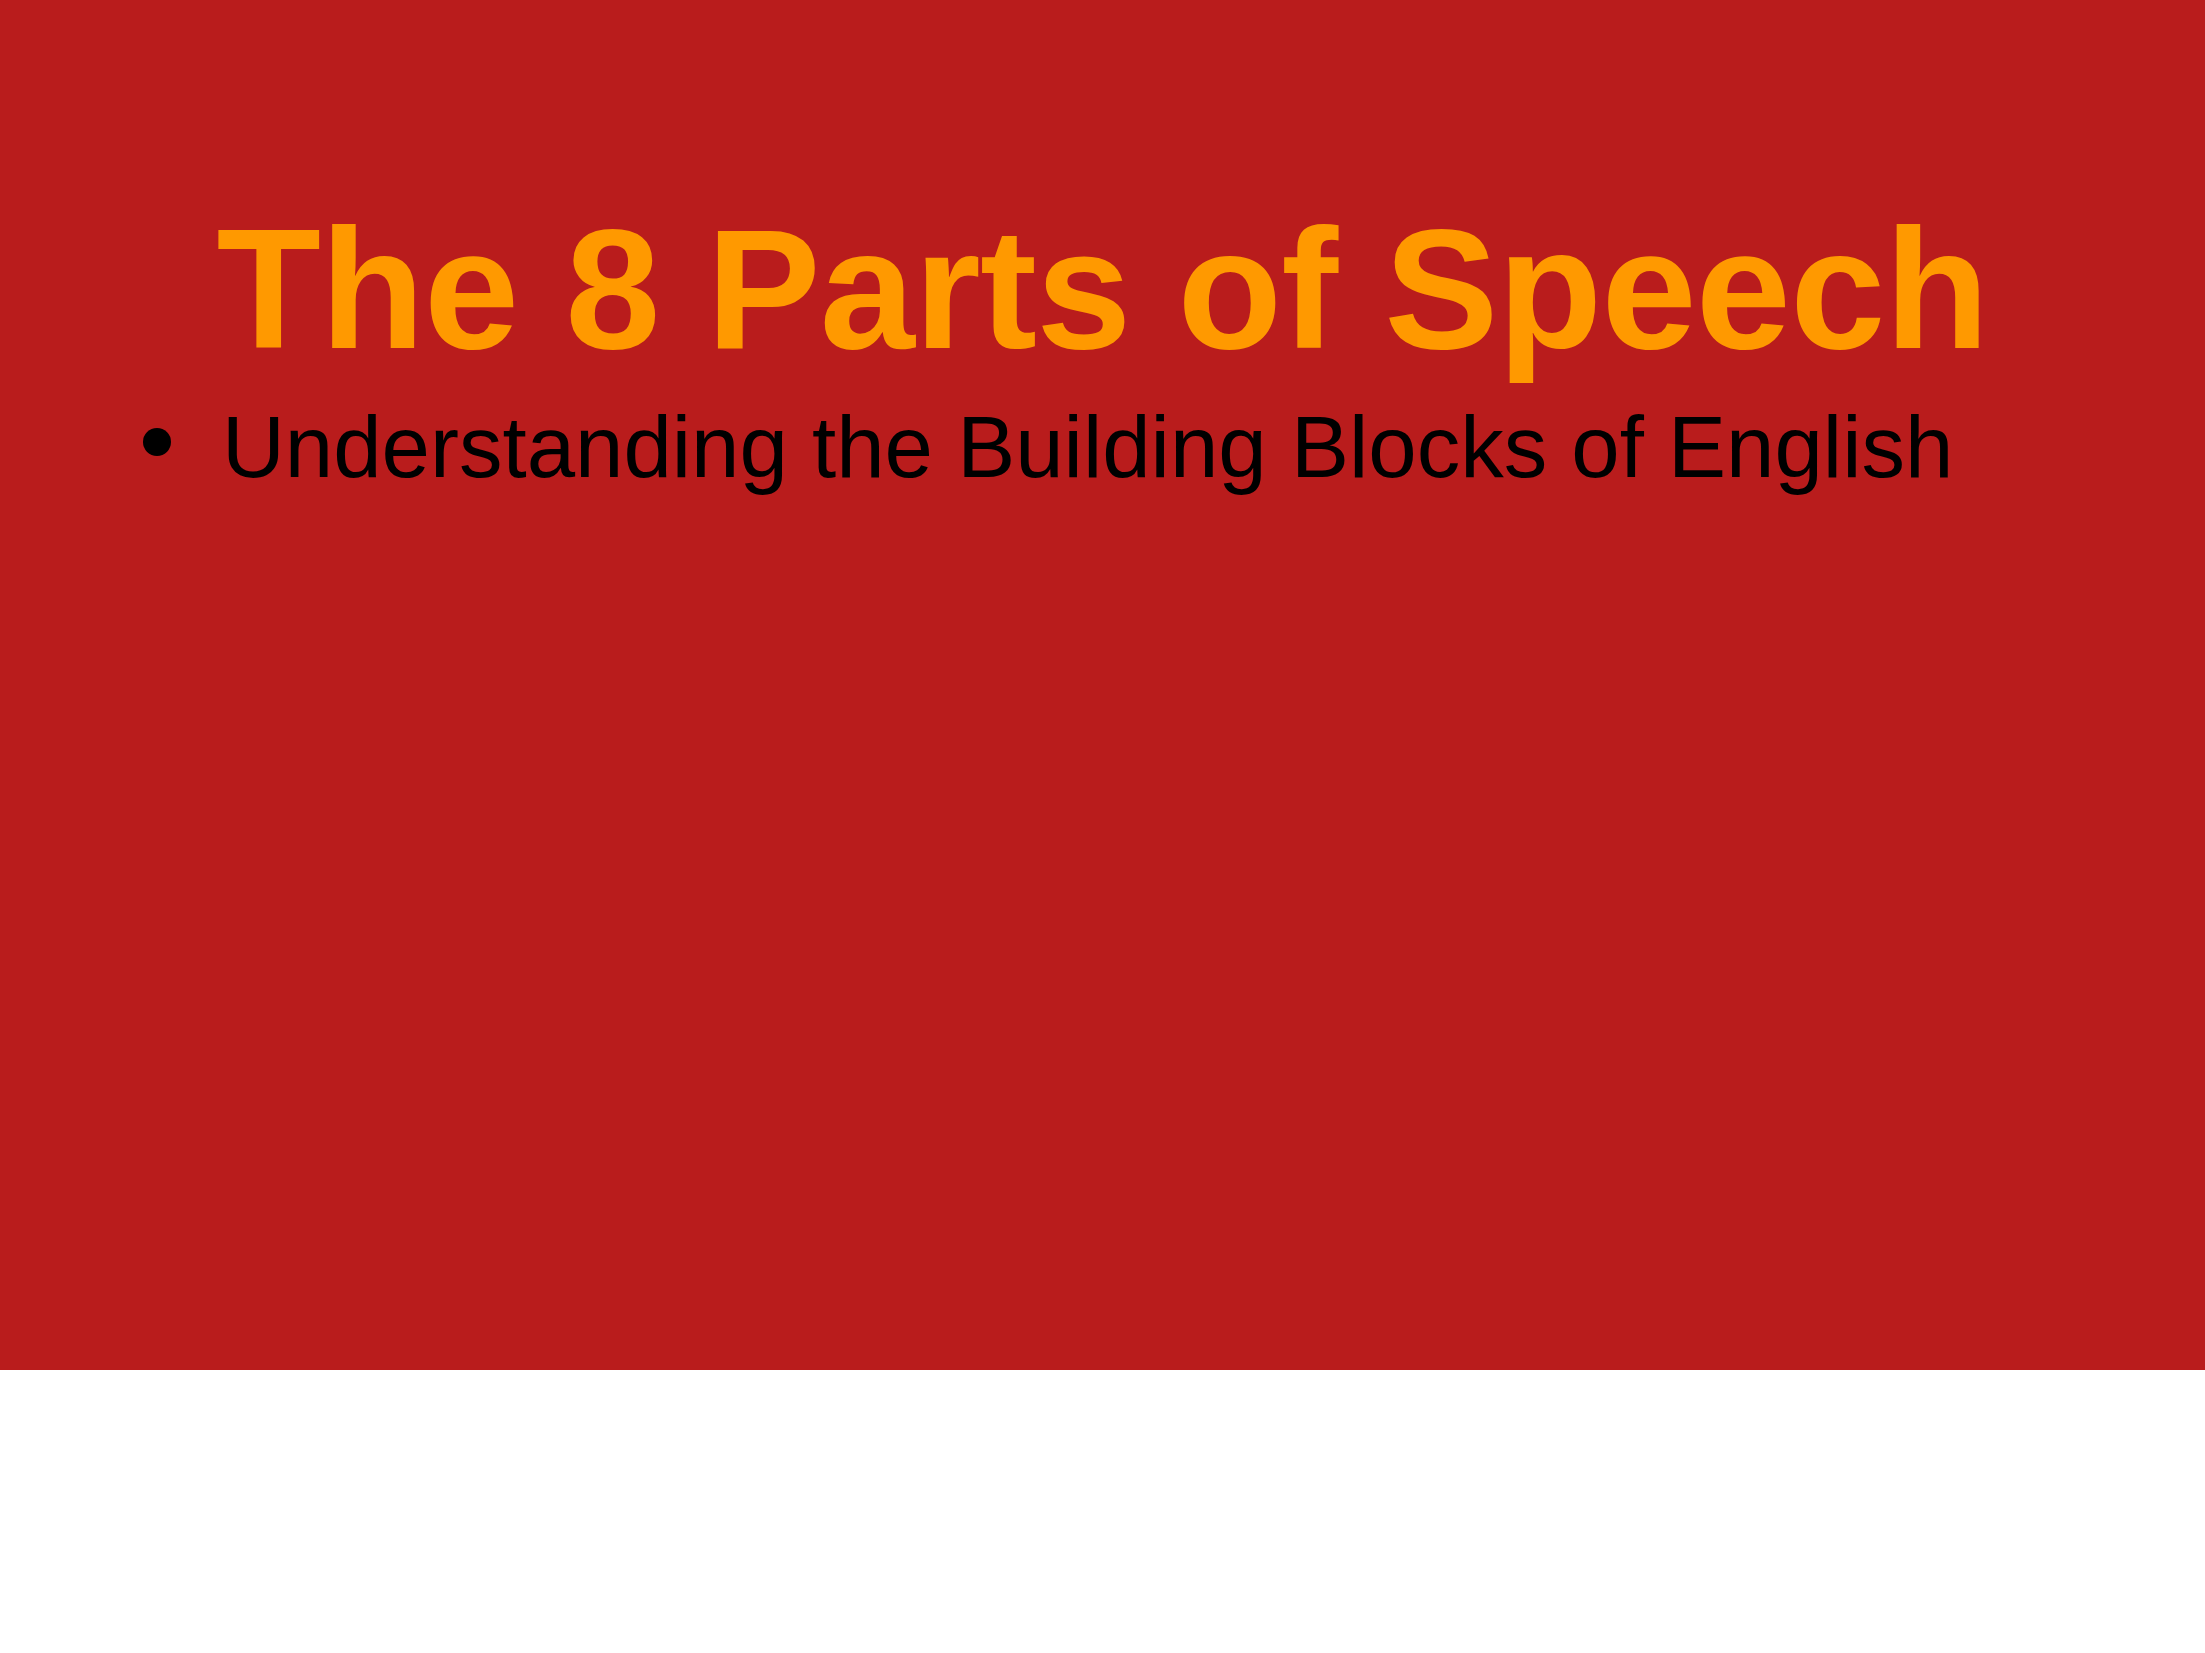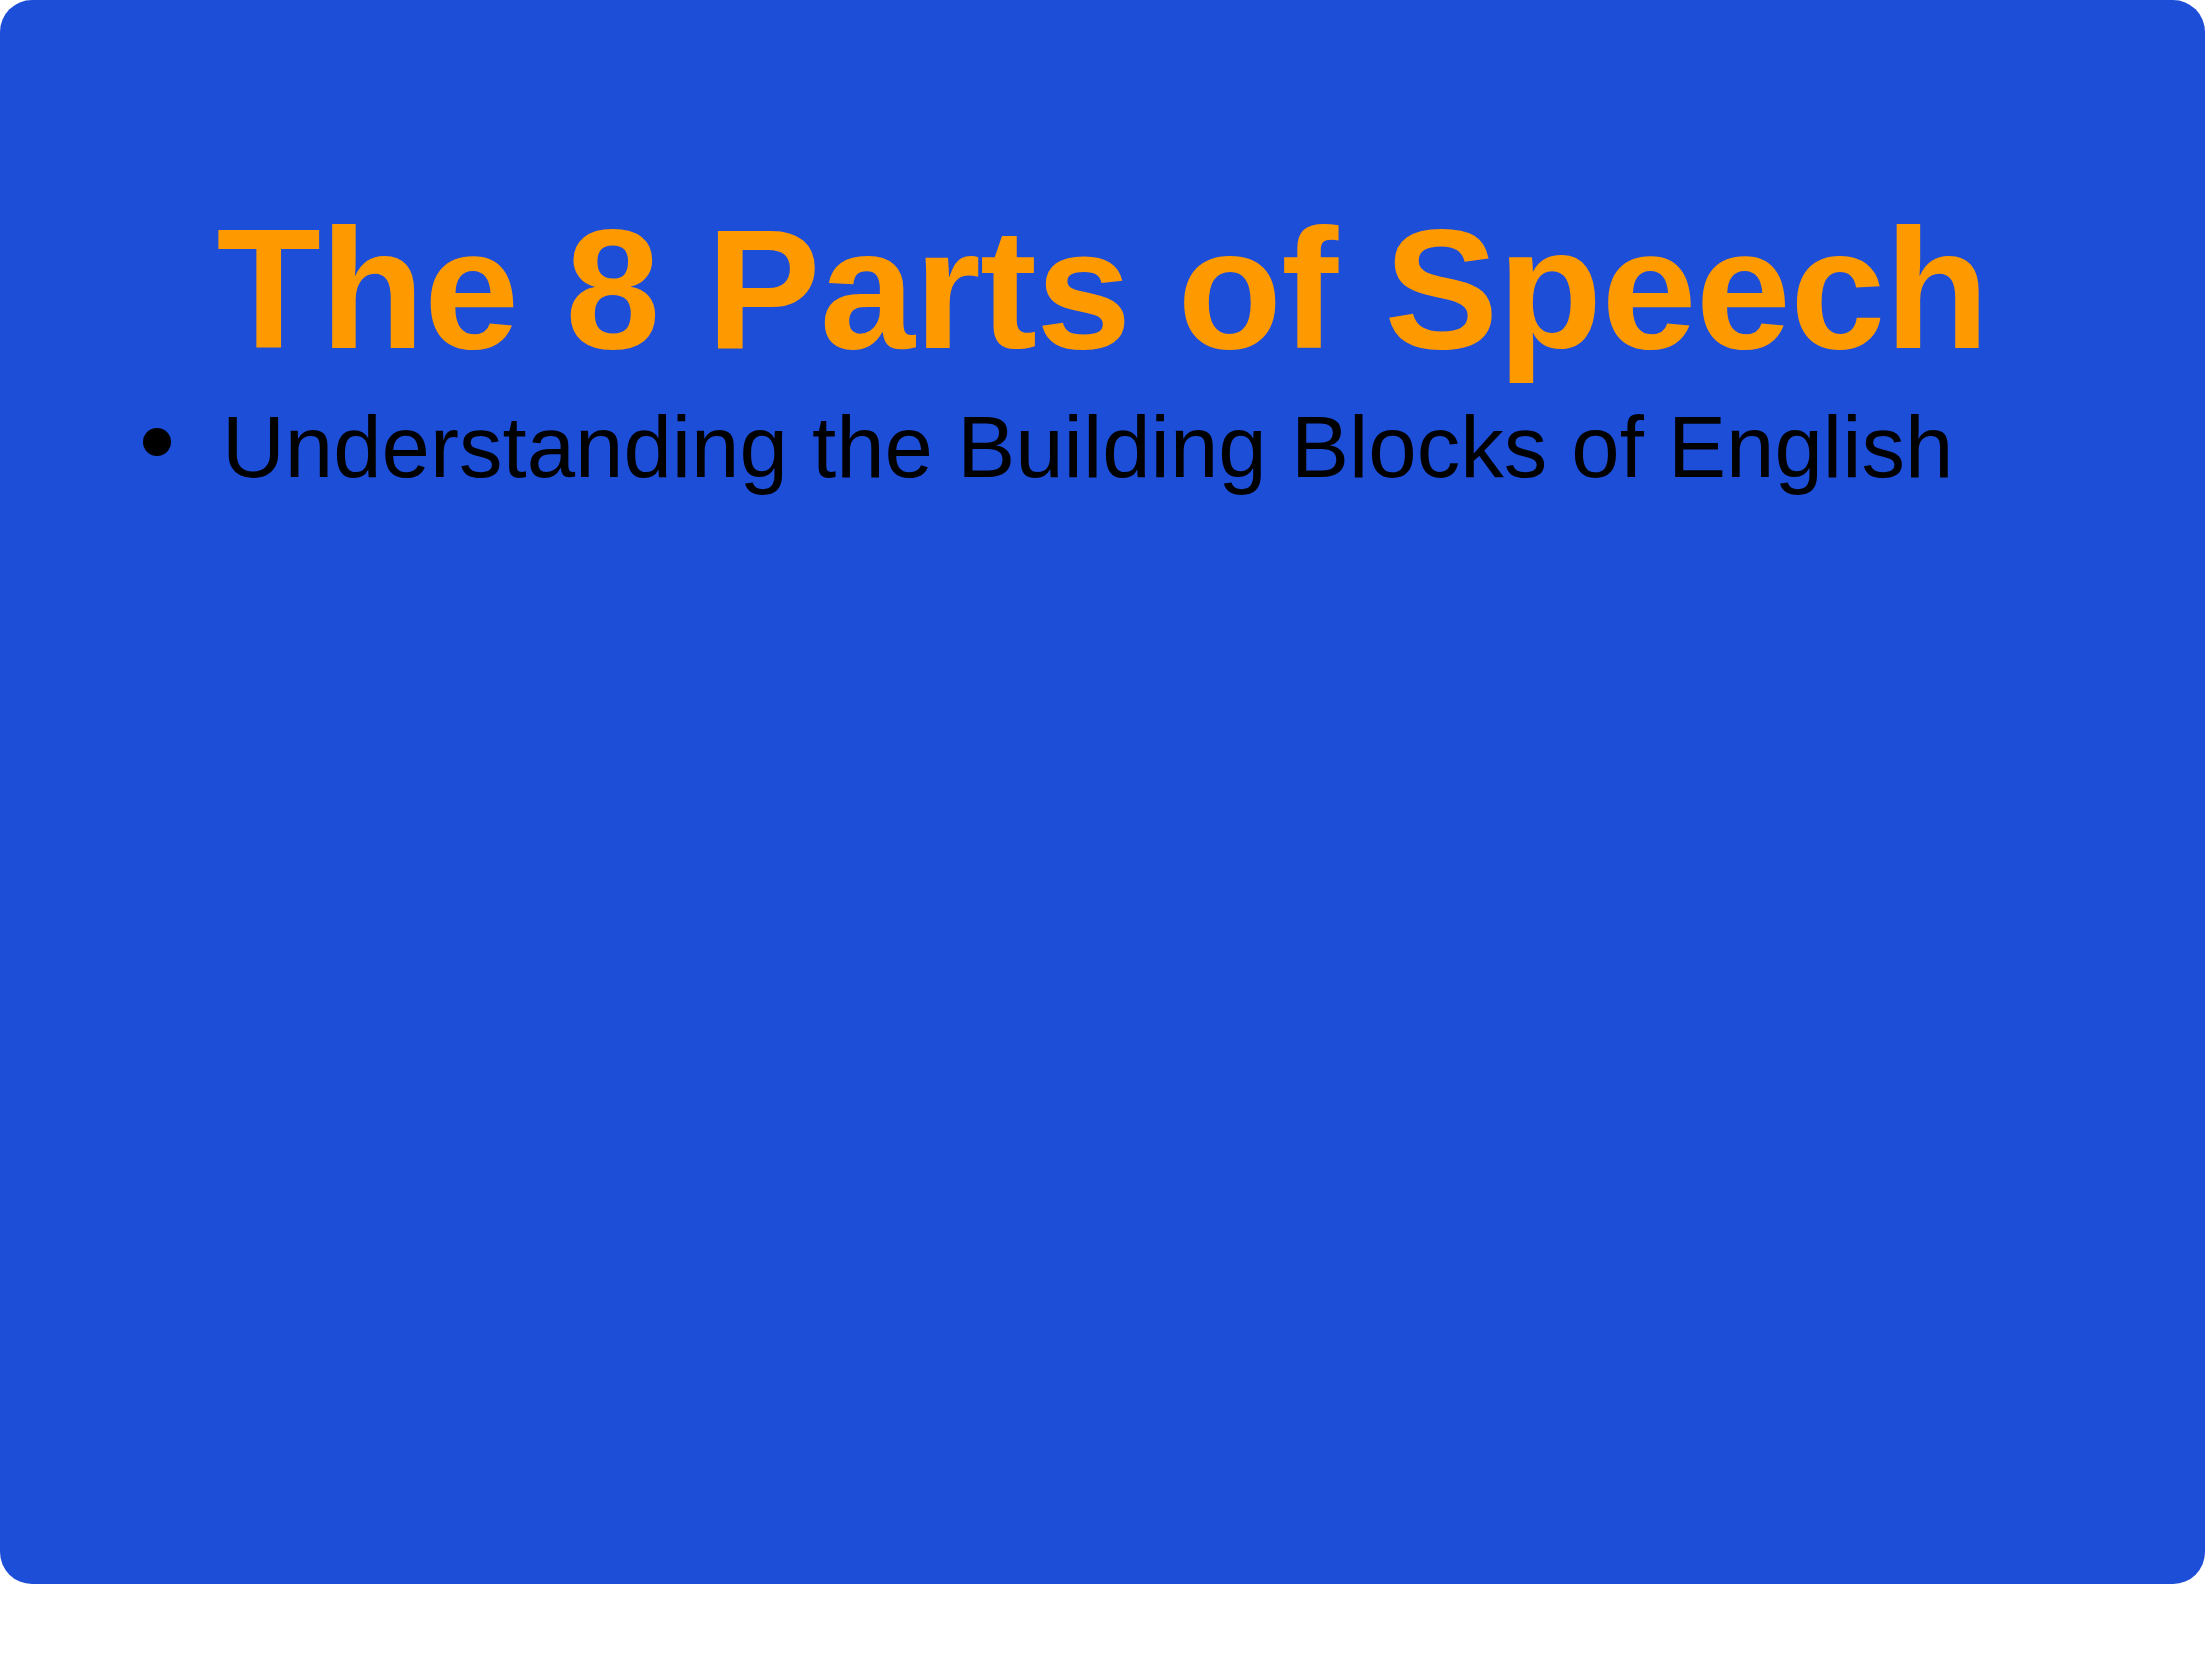--- a/index.html
+++ b/index.html
@@ -4,25 +4,24 @@
 <style>
   html, body {
     margin: 0;
     padding: 0;
     background: #ffffff;
   }
 
   #slide {
     position: relative;
     width: 2205px;
-    height: 1584px;
-    background: #1d4ed8;
+    height: 1370px;
+    background: #b91c1c;
     overflow: hidden;
     font-family: "Liberation Sans", sans-serif;
-    border-radius: 32px;
   }
 
   
   #title-block {
     position: absolute;
     left: 0;
     top: 88px;
     width: 2205px;
     text-align: center;
   }

